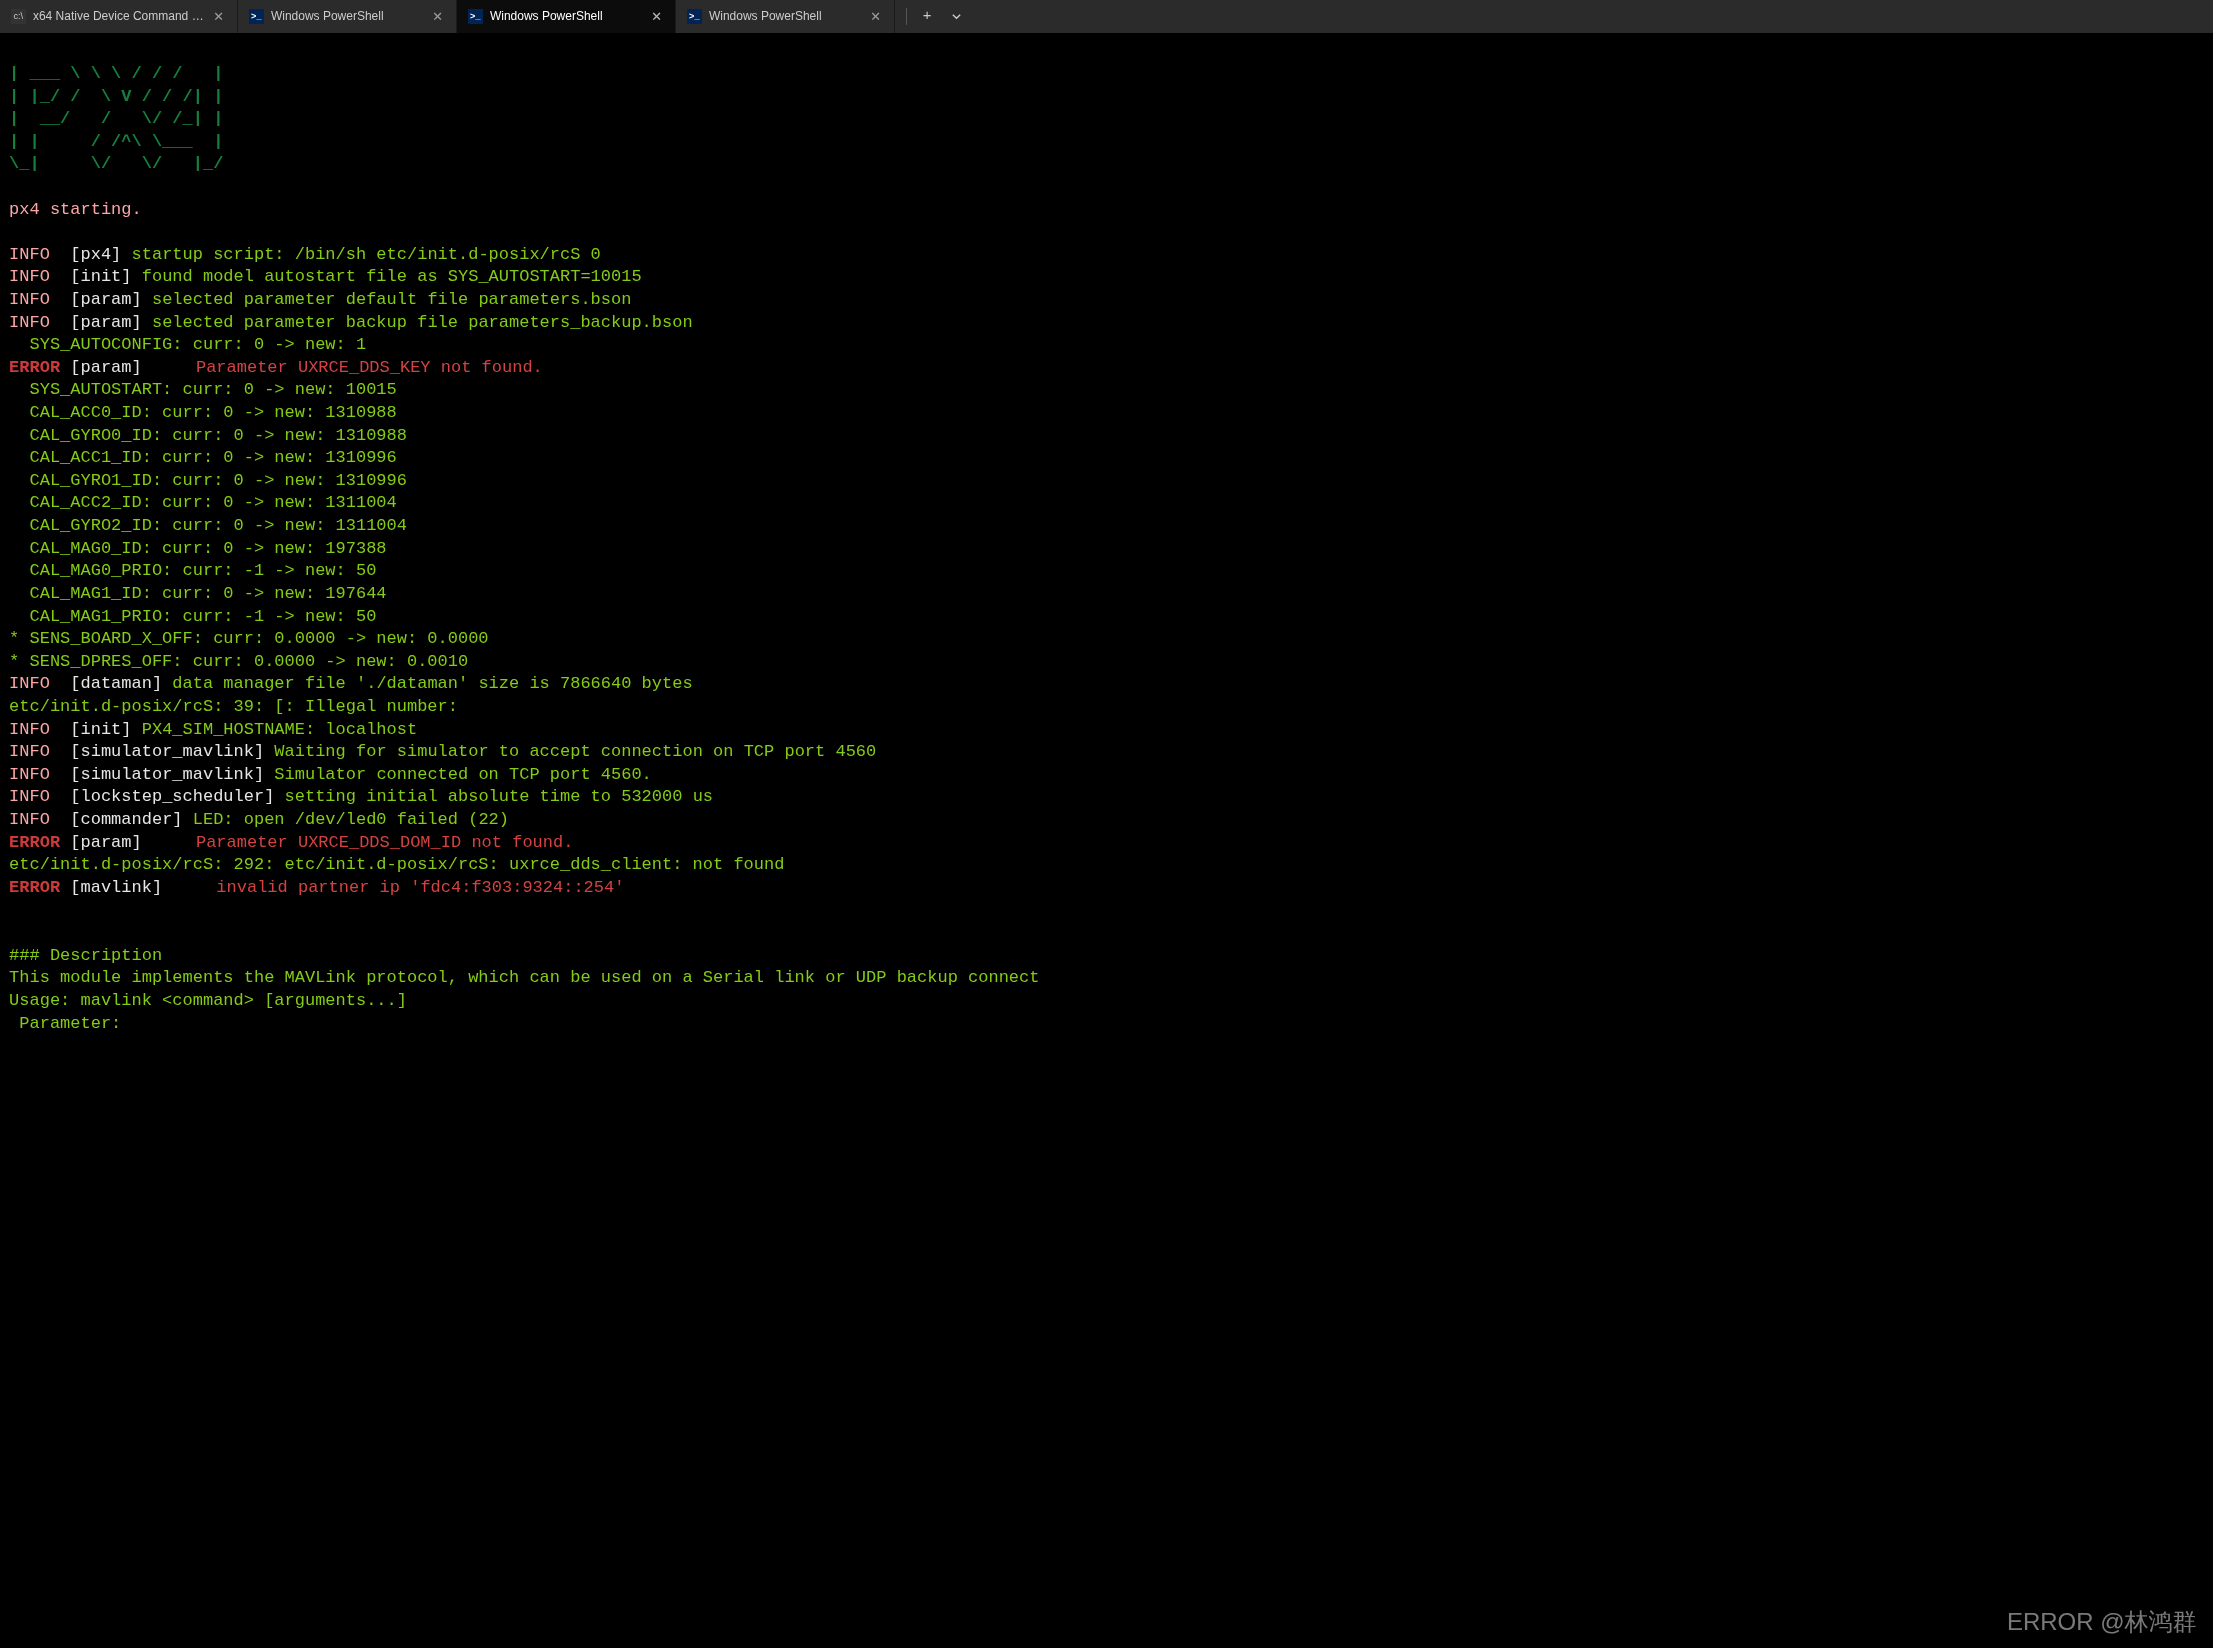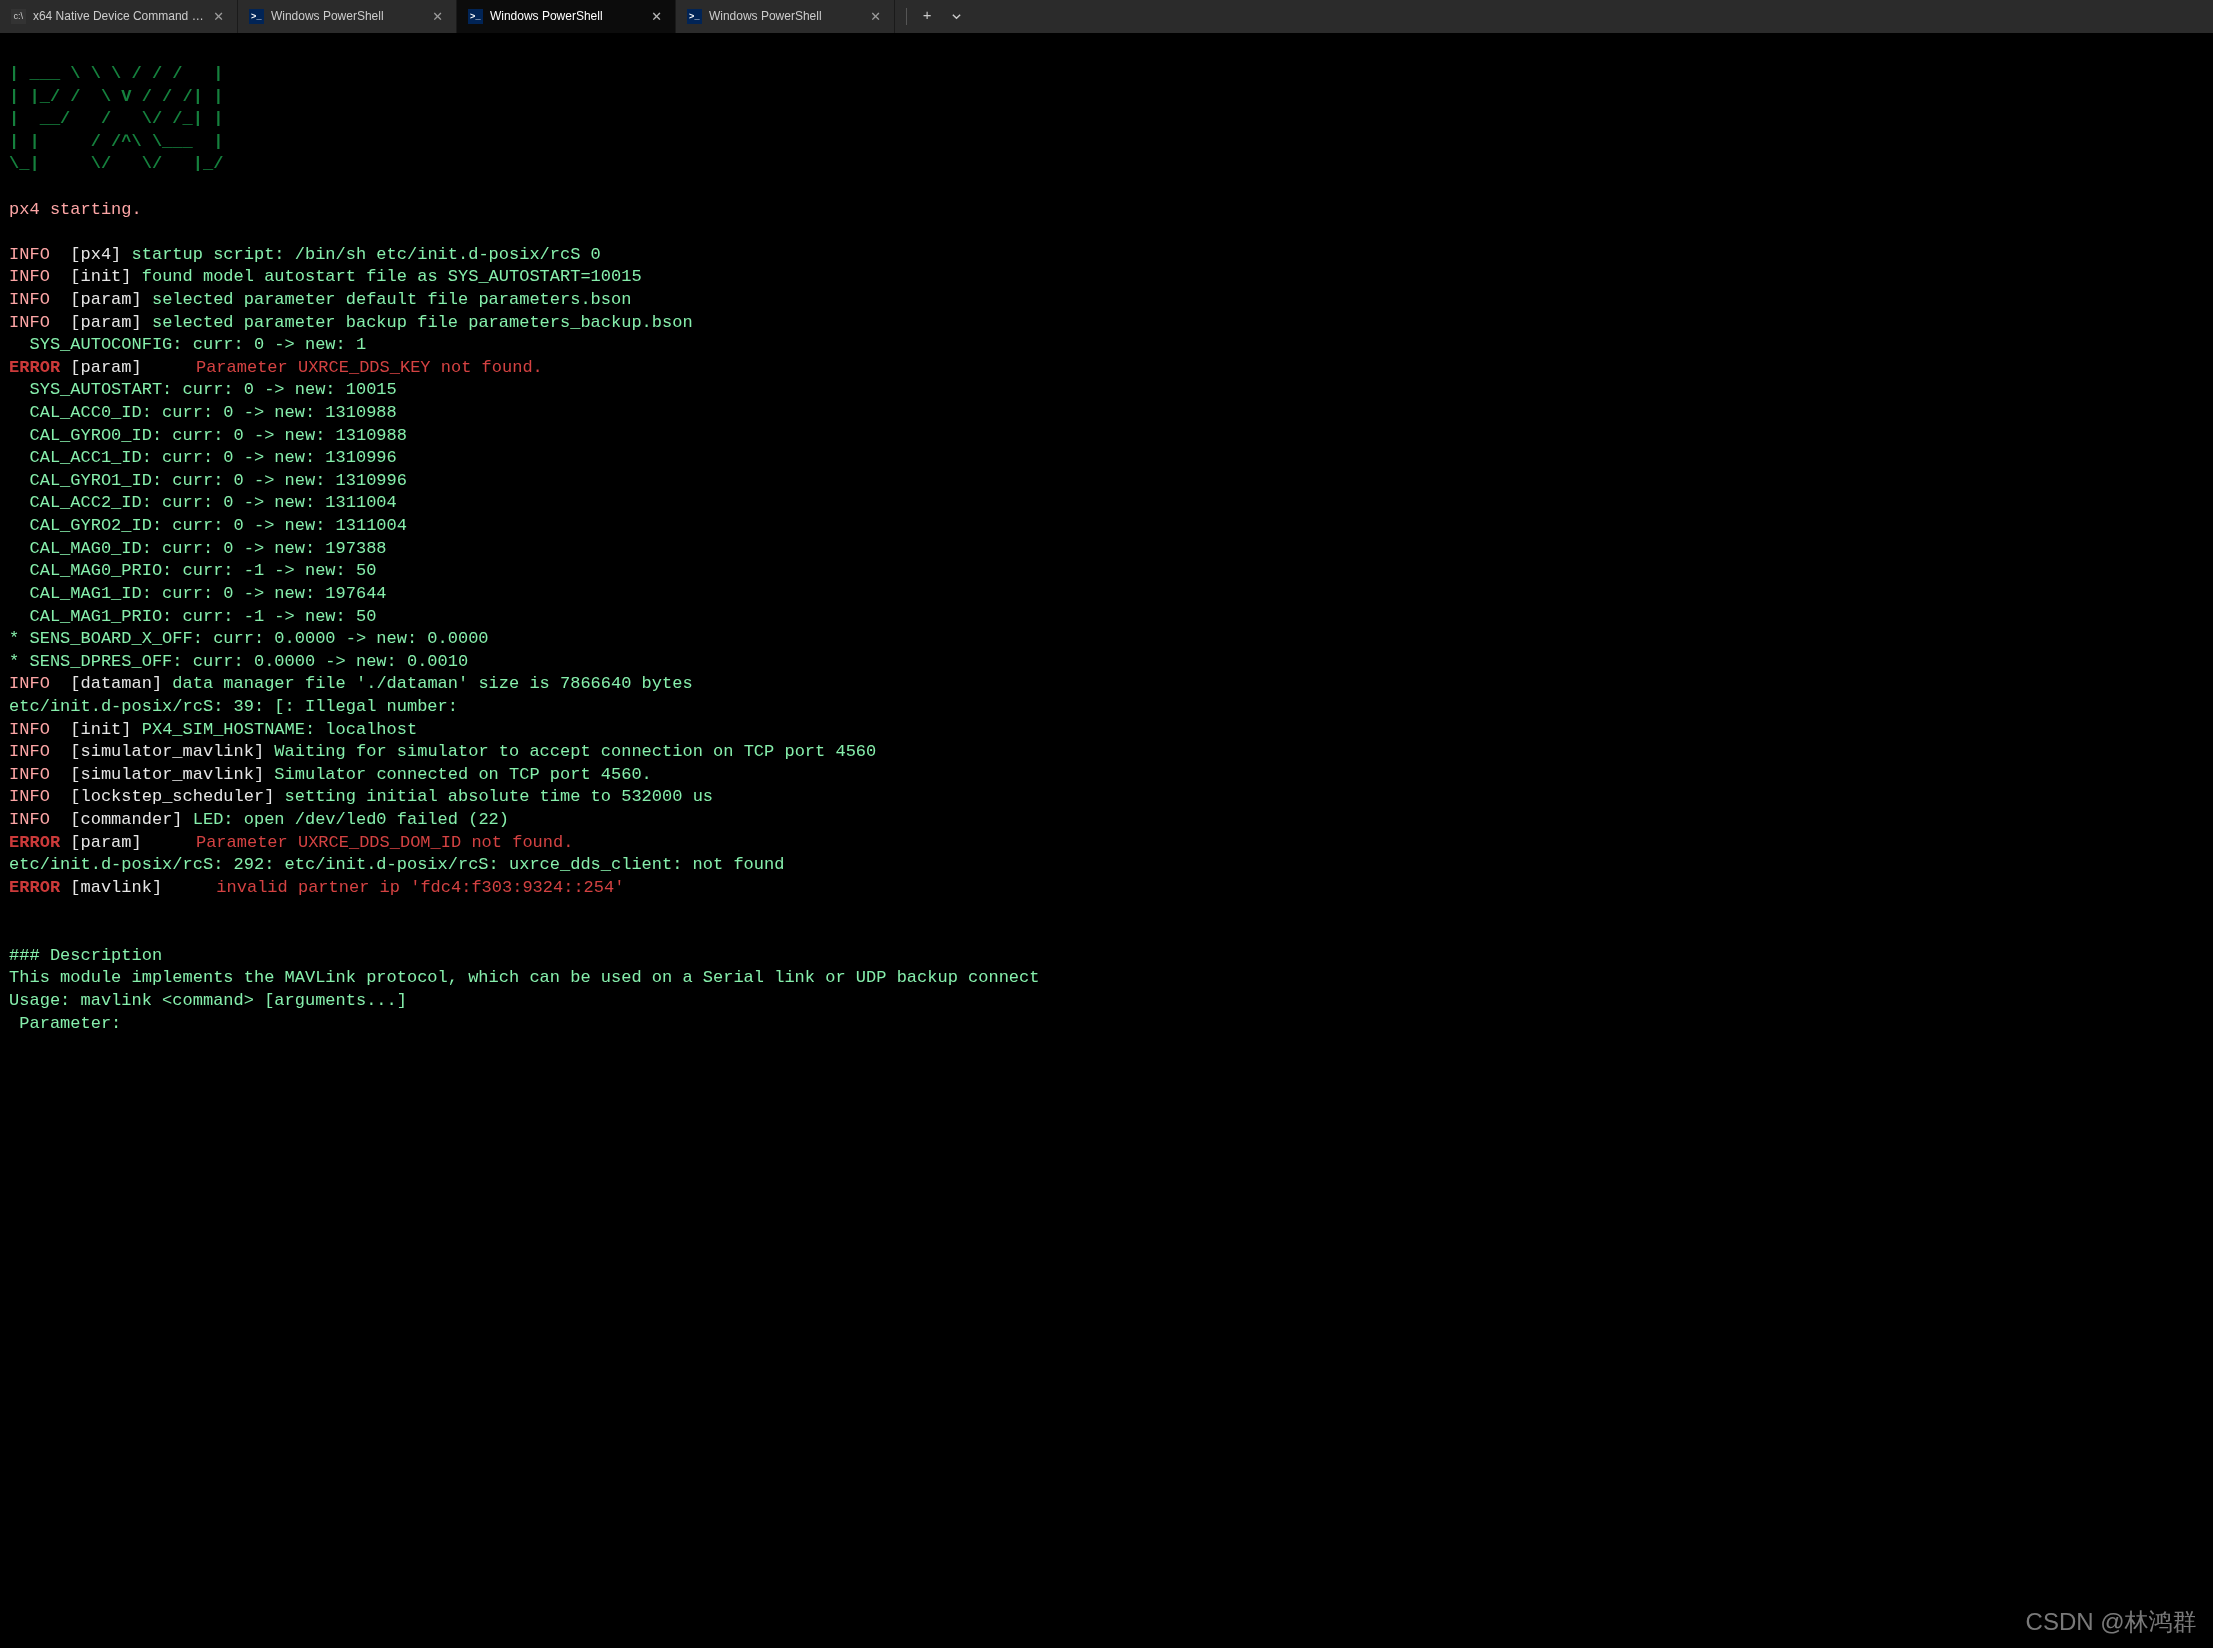--- a/index.html
+++ b/index.html
@@ -86,21 +86,21 @@
   white-space: pre;
   font-family: Consolas, 'Courier New', monospace;
   font-size: 17px;
   line-height: 1.33;
 }
 .ascii-art {
   color: #15803d;
   font-weight: bold;
 }
 .green { color: #fca5a5; }
-.dgreen { color: #86efac; }
+.dgreen { color: #84cc16; }
 .bwhite { color: #e6e6e6; font-weight: normal; }
 .red { color: #d44242; margin-left: 44px; }
 .bred { color: #cc3a3a; font-weight: bold; }
 .line { display: block; }
 .ps-icon {
   background: #012456;
   color: #fff;
   width: 14.6px;
   height: 14.6px;
   font-size: 9.1px;
@@ -178,14 +178,14 @@
 
 <span id="log-lines"><span class="line"><span class="green">INFO </span> <span class="bwhite">[px4]</span> <span class="dgreen">startup script: /bin/sh etc/init.d-posix/rcS 0</span></span><span class="line"><span class="green">INFO </span> <span class="bwhite">[init]</span> <span class="dgreen">found model autostart file as SYS_AUTOSTART=10015</span></span><span class="line"><span class="green">INFO </span> <span class="bwhite">[param]</span> <span class="dgreen">selected parameter default file parameters.bson</span></span><span class="line"><span class="green">INFO </span> <span class="bwhite">[param]</span> <span class="dgreen">selected parameter backup file parameters_backup.bson</span></span><span class="line dgreen">  SYS_AUTOCONFIG: curr: 0 -&gt; new: 1</span><span class="line"><span class="bred">ERROR</span> <span class="bwhite">[param]</span> <span class="red">Parameter UXRCE_DDS_KEY not found.</span></span><span class="line dgreen">  SYS_AUTOSTART: curr: 0 -&gt; new: 10015</span><span class="line dgreen">  CAL_ACC0_ID: curr: 0 -&gt; new: 1310988</span><span class="line dgreen">  CAL_GYRO0_ID: curr: 0 -&gt; new: 1310988</span><span class="line dgreen">  CAL_ACC1_ID: curr: 0 -&gt; new: 1310996</span><span class="line dgreen">  CAL_GYRO1_ID: curr: 0 -&gt; new: 1310996</span><span class="line dgreen">  CAL_ACC2_ID: curr: 0 -&gt; new: 1311004</span><span class="line dgreen">  CAL_GYRO2_ID: curr: 0 -&gt; new: 1311004</span><span class="line dgreen">  CAL_MAG0_ID: curr: 0 -&gt; new: 197388</span><span class="line dgreen">  CAL_MAG0_PRIO: curr: -1 -&gt; new: 50</span><span class="line dgreen">  CAL_MAG1_ID: curr: 0 -&gt; new: 197644</span><span class="line dgreen">  CAL_MAG1_PRIO: curr: -1 -&gt; new: 50</span><span class="line dgreen">* SENS_BOARD_X_OFF: curr: 0.0000 -&gt; new: 0.0000</span><span class="line dgreen">* SENS_DPRES_OFF: curr: 0.0000 -&gt; new: 0.0010</span><span class="line"><span class="green">INFO </span> <span class="bwhite">[dataman]</span> <span class="dgreen">data manager file './dataman' size is 7866640 bytes</span></span><span class="line dgreen">etc/init.d-posix/rcS: 39: [: Illegal number:</span><span class="line"><span class="green">INFO </span> <span class="bwhite">[init]</span> <span class="dgreen">PX4_SIM_HOSTNAME: localhost</span></span><span class="line"><span class="green">INFO </span> <span class="bwhite">[simulator_mavlink]</span> <span class="dgreen">Waiting for simulator to accept connection on TCP port 4560</span></span><span class="line"><span class="green">INFO </span> <span class="bwhite">[simulator_mavlink]</span> <span class="dgreen">Simulator connected on TCP port 4560.</span></span><span class="line"><span class="green">INFO </span> <span class="bwhite">[lockstep_scheduler]</span> <span class="dgreen">setting initial absolute time to 532000 us</span></span><span class="line"><span class="green">INFO </span> <span class="bwhite">[commander]</span> <span class="dgreen">LED: open /dev/led0 failed (22)</span></span><span class="line"><span class="bred">ERROR</span> <span class="bwhite">[param]</span> <span class="red">Parameter UXRCE_DDS_DOM_ID not found.</span></span><span class="line dgreen">etc/init.d-posix/rcS: 292: etc/init.d-posix/rcS: uxrce_dds_client: not found</span><span class="line"><span class="bred">ERROR</span> <span class="bwhite">[mavlink]</span> <span class="red">invalid partner ip 'fdc4:f303:9324::254'</span></span>
 </span>
 <span class="dgreen">### Description</span>
 <span class="dgreen">This module implements the MAVLink protocol, which can be used on a Serial link or UDP backup connect</span>
 <span class="dgreen">Usage: mavlink &lt;command&gt; [arguments...]</span>
 <span class="dgreen"> Parameter:</span>
 
 </div>
 
-<div class="watermark">CSDN @林鸿群</div>
+<div class="watermark">ERROR @林鸿群</div>
 
 
 </body></html>

